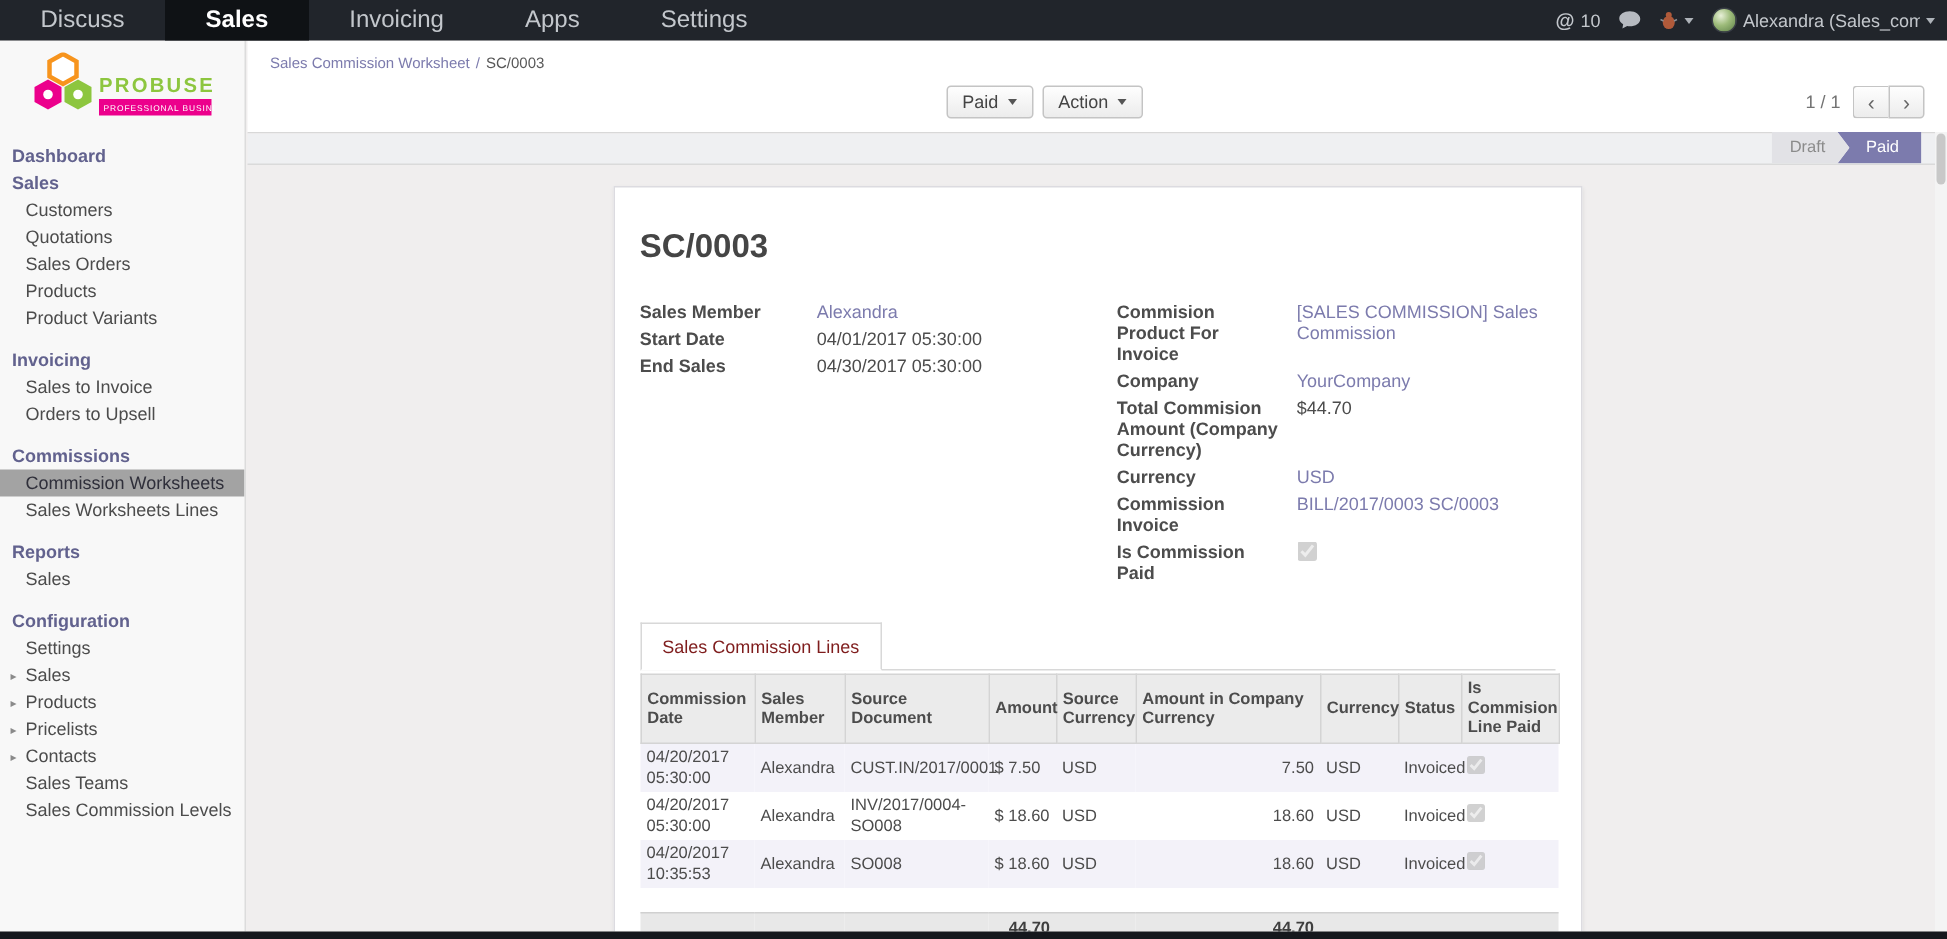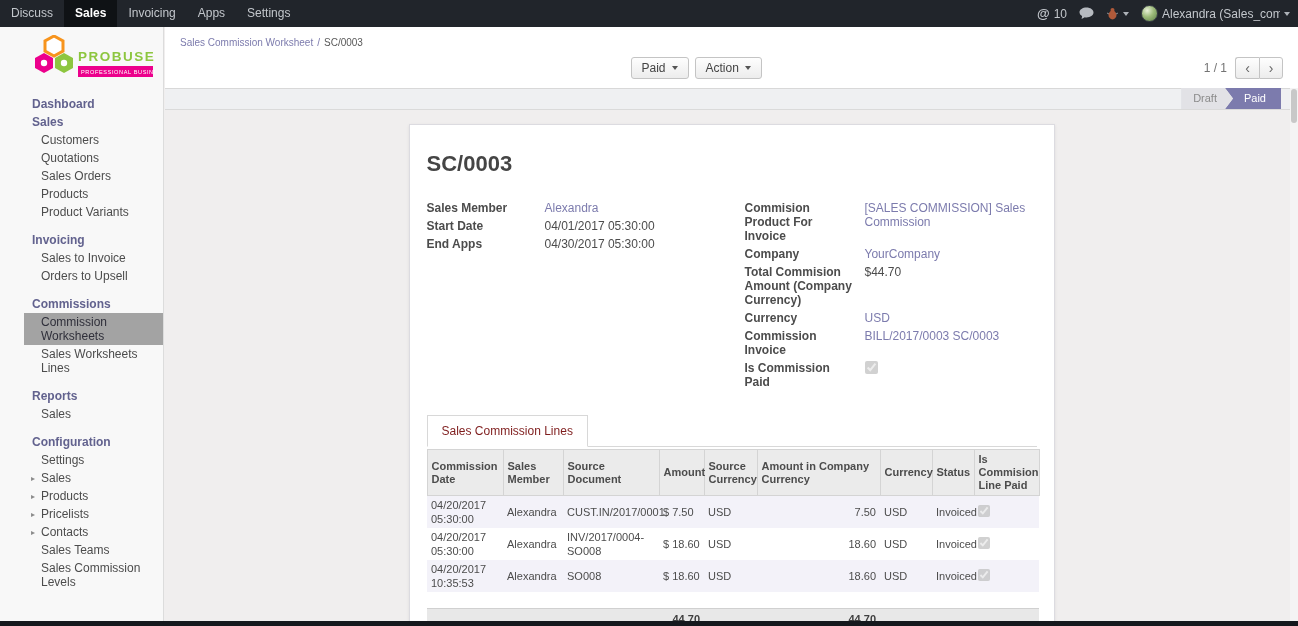--- a/index.html
+++ b/index.html
@@ -8,35 +8,35 @@
     font-family:"Liberation Sans","DejaVu Sans",sans-serif;
     font-size:12px; color:#4c4c4c; background:#f0eeee;
     position:relative; overflow:hidden;
   }
   a { text-decoration:none; }
 
   
   .topbar { position:absolute; top:0; left:0; right:0; height:27px; background:#21252b;
             display:flex; align-items:stretch; justify-content:space-between; z-index:20; }
   .topbar-menus { display:flex; }
-  .tb-menu { color:#c3c7cc; padding:0 11px; line-height:27px; font-size:12px; cursor:pointer;text-align:center; }
+  .tb-menu { color:#c3c7cc; padding:0 27px; line-height:27px; font-size:16px; cursor:pointer;text-align:center; }
   .tb-menu.active { background:#0f1215; color:#fff; font-weight:bold; }
   .topbar-right { display:flex; align-items:center; padding-right:8px; gap:12px; }
   .tb-chip { display:flex; align-items:center; gap:4px; color:#c3c7cc; cursor:pointer; }
   .at-glyph { font-size:13px; font-weight:bold; color:#c3c7cc; }
   .caret-down { width:0; height:0; border-left:3px solid transparent; border-right:3px solid transparent;
                 border-top:4px solid #aeb3b9; display:inline-block; }
   .avatar { width:17px; height:17px; border-radius:50%;
             background:radial-gradient(circle at 35% 30%, #e8f0d8 0%, #9dbb7a 45%, #5c7f46 100%);
             border:1px solid #3a3f46; }
   .tb-user-name { max-width:118px; overflow:hidden; white-space:nowrap; }
 
   
   .sidebar { position:absolute; top:27px; left:0; bottom:5px; width:164px; background:#f8f8f8;
-             border-right:1px solid #dcdcdc; overflow:hidden;padding-left:24px; }
+             border-right:1px solid #dcdcdc; overflow:hidden; }
   .logo-wrap { padding:8px 0 8px; display:flex; justify-content:center; }
   .side-header { font-weight:bold; color:#62628e; padding:2px 4px 2px 8px; cursor:pointer; line-height:14px; }
   .side-items { margin-bottom:10px; }
   .side-items:empty { margin:0; }
   .side-item { color:#4c4c4c; padding:2px 4px 2px 17px; cursor:pointer; position:relative; line-height:14px; }
   .side-item.selected { background:#a3a3a3; color:#2f2f3a; }
   .expand-caret { position:absolute; left:7px; top:3px; font-size:8px; color:#8a8a8a; }
 
   
   .main { position:absolute; top:27px; left:165px; right:0; bottom:5px;
@@ -260,21 +260,21 @@
       <div class="sheet-title">SC/0003</div>
 
       <div class="o-group">
         <div class="fields">
           <div class="f-label">Sales Member</div>
           <div class="f-value">
             <a class="o-link">Alexandra</a>
           </div>
           <div class="f-label">Start Date</div>
           <div class="f-value">04/01/2017 05:30:00</div>
-          <div class="f-label">End Apps</div>
+          <div class="f-label">End Sales</div>
           <div class="f-value">04/30/2017 05:30:00</div>
         </div>
 
         <div class="fields right">
           <div class="f-label">Commision Product For Invoice</div>
           <div class="f-value">
             <a class="o-link">[SALES COMMISSION] Sales Commission</a>
           </div>
           <div class="f-label">Company</div>
           <div class="f-value">

